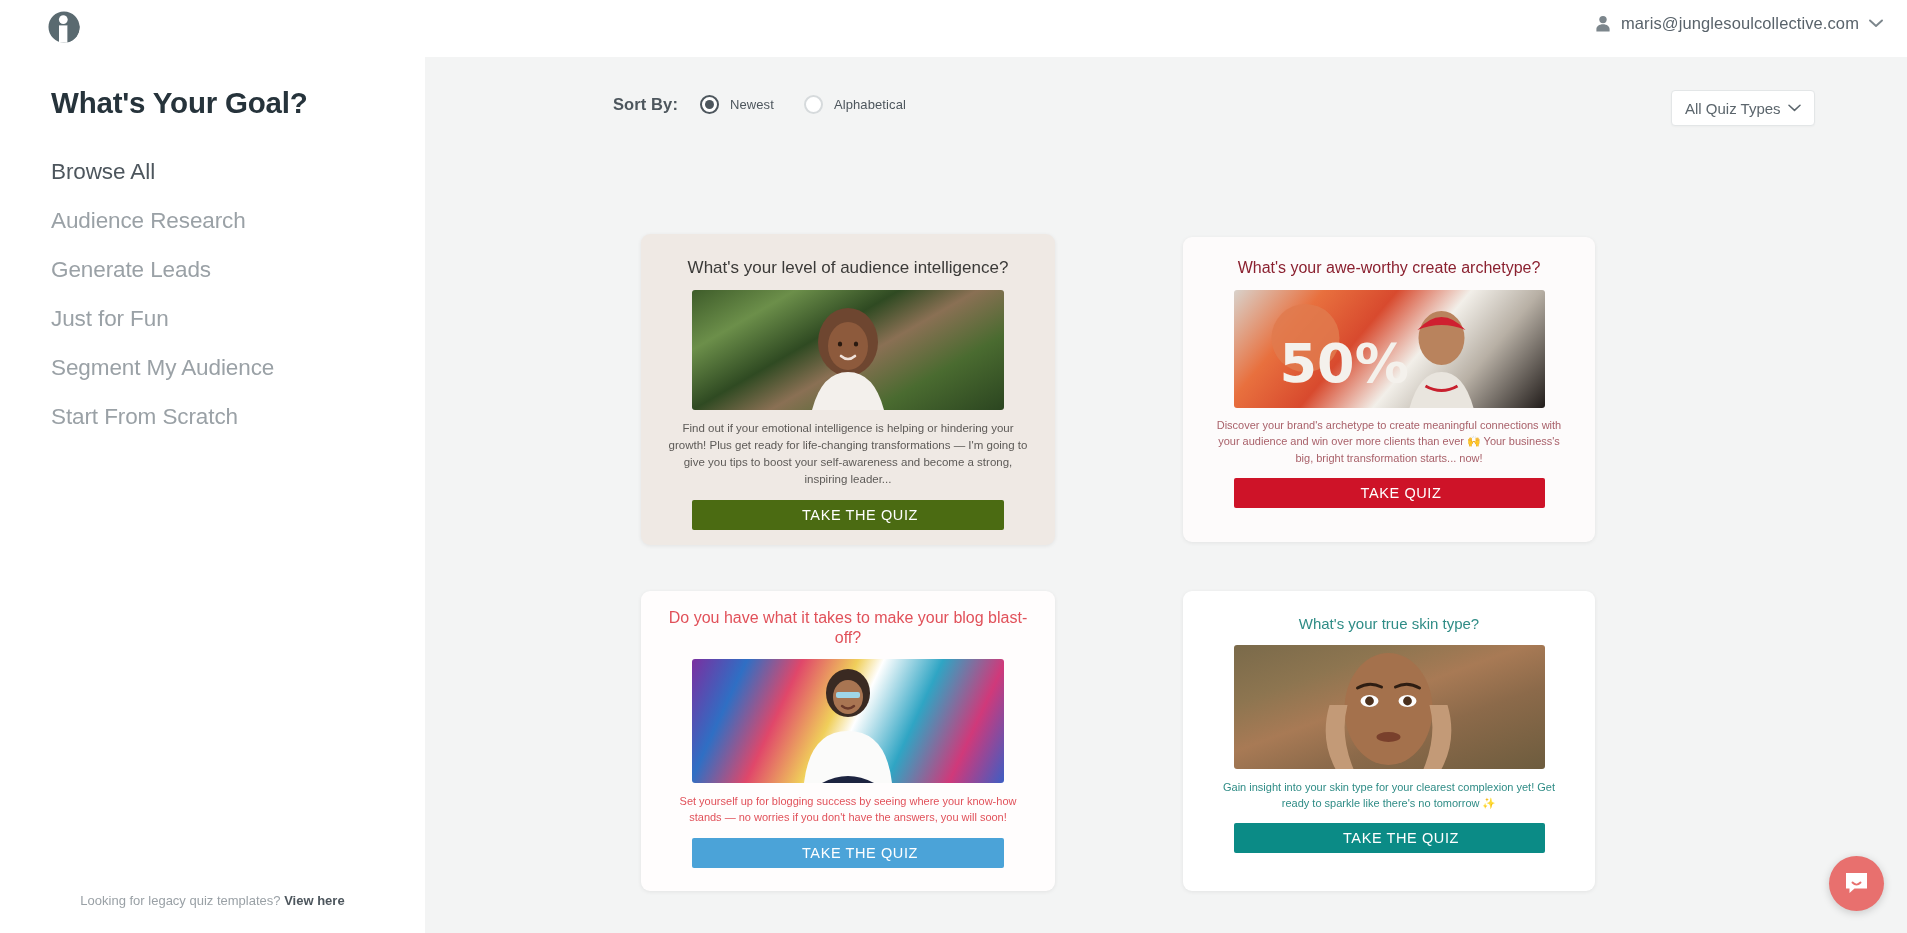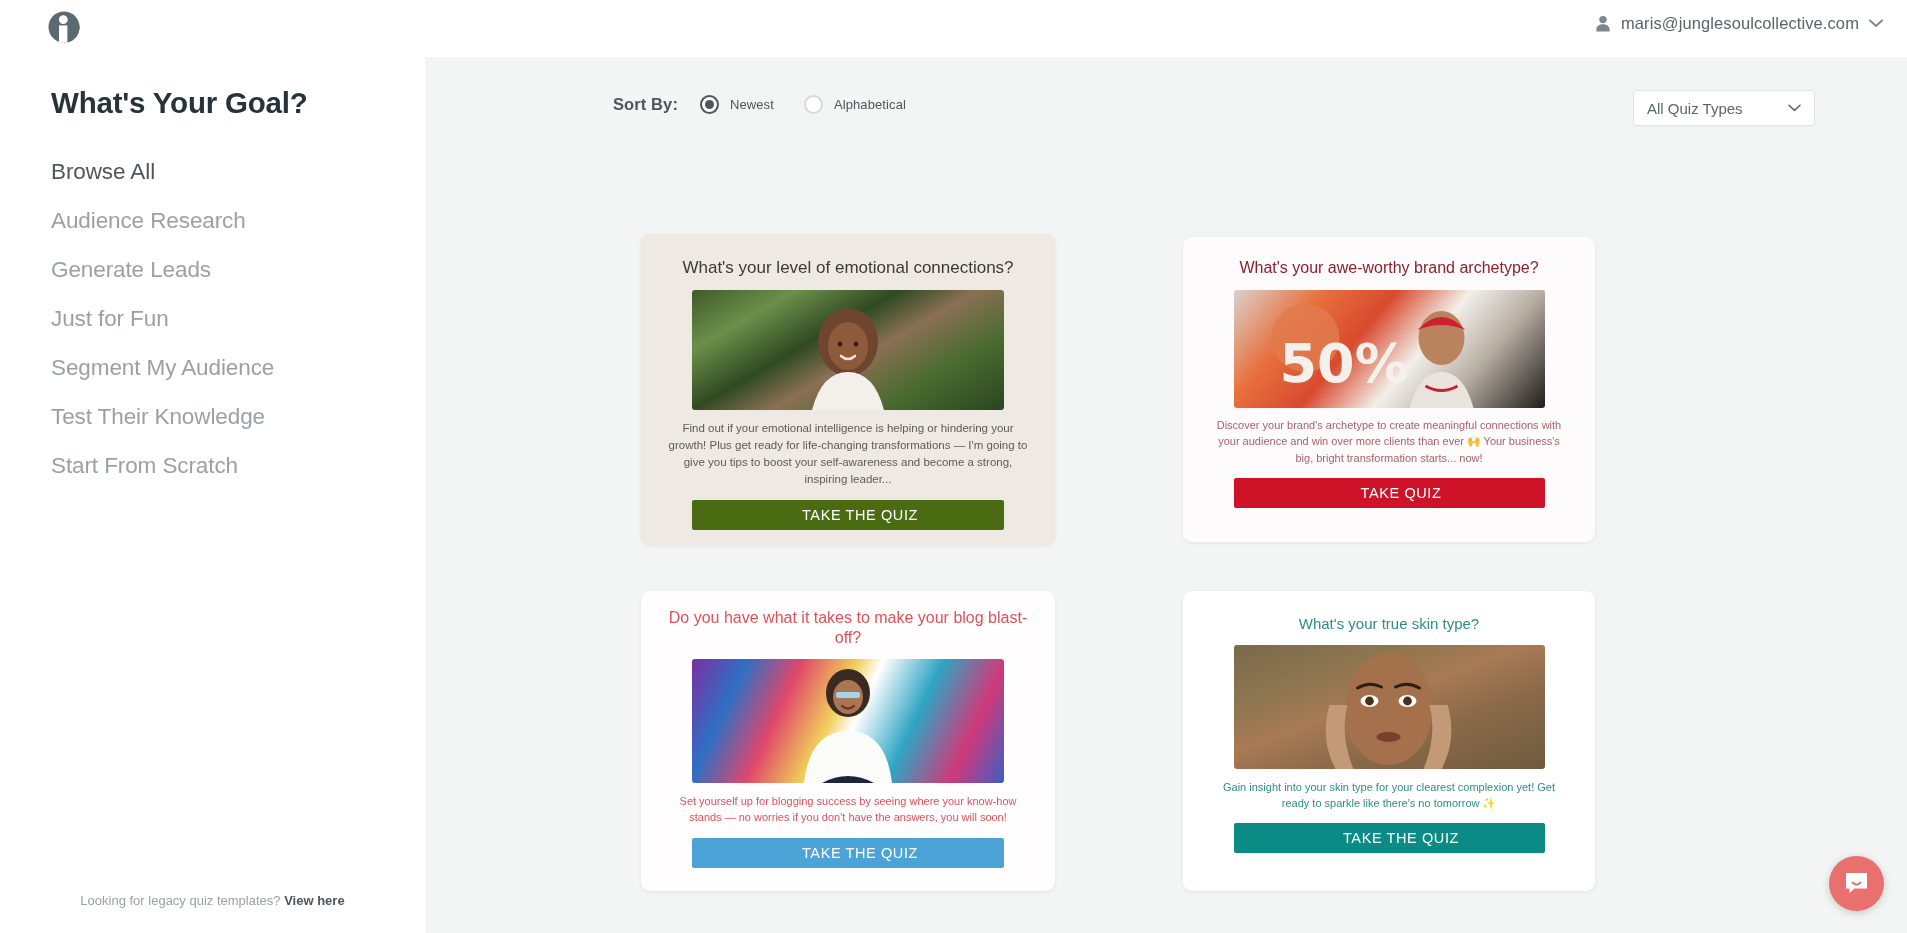--- a/index.html
+++ b/index.html
@@ -88,21 +88,21 @@
     margin-right: 11px;
   }
   .radio.off { border-color: #d6dadc; }
   .radio .dot {
     width: 9px; height: 9px; border-radius: 50%; background: #4d565d;
   }
   .radio-label { font-size: 13px; color: #4d565d; letter-spacing: .1px; }
 
   .quiztypes {
     position: absolute; right: 92px; top: 33px;
-    width: 182px; height: 36px;
+    width: 144px; height: 36px;
     background: #ffffff; border: 1px solid #e3e6e7;
     border-radius: 4px;
     display: flex; align-items: center;
     padding: 0 13px;
     cursor: pointer;
     box-shadow: 0 1px 2px rgba(0,0,0,.03);
   }
   .quiztypes-label { font-size: 15px; color: #5b656c; flex: 1; }
   .qt-caret { width: 13px; height: 8px; display: block; }
 
@@ -225,21 +225,20 @@
 
 <div class="sidebar">
   <div class="sidebar-title">What's Your Goal?</div>
 
   <div class="nav">
     <div class="nav-item active">Browse All</div>
     <div class="nav-item">Audience Research</div>
     <div class="nav-item">Generate Leads</div>
     <div class="nav-item">Just for Fun</div>
     <div class="nav-item">Segment My Audience</div>
-    <div class="nav-item">Test Their Knowledge</div>
     <div class="nav-item">Start From Scratch</div>
   </div>
 
   <div class="legacy">
     <span>Looking for legacy quiz templates?</span>
     <a>View here</a>
   </div>
 </div>
 
 <div class="main">
@@ -265,37 +264,37 @@
       <span class="quiztypes-label">All Quiz Types</span>
       <svg class="qt-caret" viewBox="0 0 13 8">
         <path d="M1 1.2 L6.5 6.4 L12 1.2" fill="none" stroke="#5b656c" stroke-width="1.5" stroke-linecap="round" stroke-linejoin="round"></path>
       </svg>
     </div>
   </div>
 
   <div class="cards">
 
     <div class="card" id="card-1">
-      <div class="card-title">What's your level of emotional connections?</div>
+      <div class="card-title">What's your level of audience intelligence?</div>
       <div class="card-img">
         <svg class="figure" width="312" height="120" viewBox="0 0 312 120">
           <ellipse cx="156" cy="52" rx="30" ry="34" fill="#6e4630"></ellipse>
           <ellipse cx="156" cy="56" rx="20" ry="24" fill="#8d5a3c"></ellipse>
           <path d="M120 120 q10-38 36-38 t36 38z" fill="#f3f0ec"></path>
           <ellipse cx="148" cy="54" rx="2.2" ry="2.6" fill="#2a1a10"></ellipse>
           <ellipse cx="164" cy="54" rx="2.2" ry="2.6" fill="#2a1a10"></ellipse>
           <path d="M149 66 q7 6 14 0" stroke="#f0e2da" stroke-width="2.6" fill="none" stroke-linecap="round"></path>
         </svg>
       </div>
       <div class="card-desc">Find out if your emotional intelligence is helping or hindering your growth! Plus get ready for life-changing transformations — I'm going to give you tips to boost your self-awareness and become a strong, inspiring leader...</div>
       <div class="card-btn">TAKE THE QUIZ</div>
     </div>
 
     <div class="card" id="card-2">
-      <div class="card-title">What's your awe-worthy brand archetype?</div>
+      <div class="card-title">What's your awe-worthy create archetype?</div>
       <div class="card-img">
         <svg class="figure" width="311" height="118" viewBox="0 0 311 118">
           <circle cx="72" cy="48" r="34" fill="#e07a4e" opacity=".85"></circle>
           <text x="46" y="92" font-size="54" font-weight="bold" fill="#f4f1ec" font-family="DejaVu Sans, sans-serif">50%</text>
           <ellipse cx="208" cy="48" rx="23" ry="27" fill="#b9835d"></ellipse>
           <path d="M184 40 q24-26 48 0 q-24-10-48 0z" fill="#cf2030"></path>
           <path d="M176 118 q10-36 32-36 t32 36z" fill="#e9e5de"></path>
           <path d="M192 96 q16 9 32 0" stroke="#c8202e" stroke-width="3" fill="none"></path>
         </svg>
       </div>

